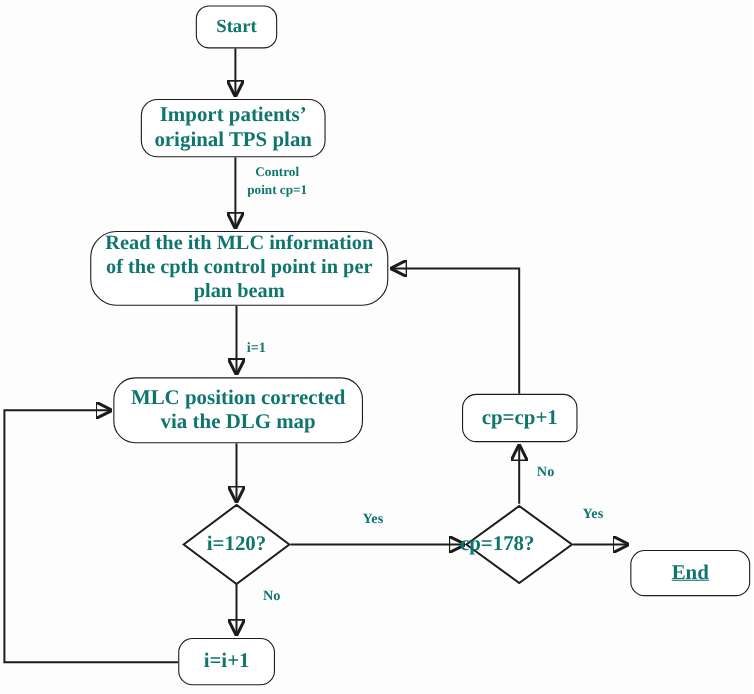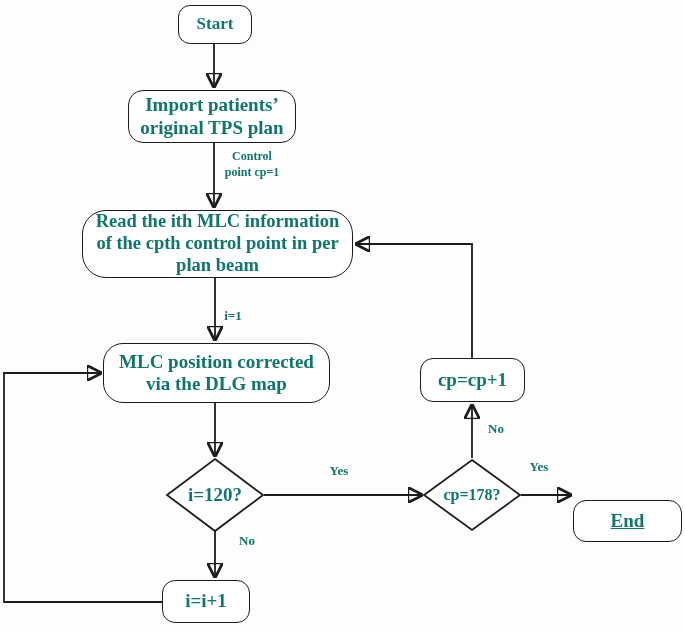--- a/index.html
+++ b/index.html
@@ -58,21 +58,21 @@
   }
   
   #n-start   { left:178px; top:5px;   width:74px;  height:39px; border-radius:12px; font-size:17px; }
   #n-import  { left:128px; top:90px;  width:168px; height:53px; border-radius:15px; font-size:19px; }
   #n-read    { left:82px;  top:210px; width:271px; height:68px; border-radius:24px; font-size:18.5px; }
   #n-mlc     { left:103px; top:343px; width:227px; height:60px; border-radius:20px; font-size:19px; }
   #n-inci    { left:162px; top:580px; width:88px; height:43px; border-radius:13px; font-size:19px; }
   #n-inccp   { left:420px; top:358px; width:105px; height:44px; border-radius:13px; font-size:19px; }
   #n-end     { left:573px; top:500px; width:109px; height:42px; border-radius:13px; font-size:19px;text-decoration:underline; }
   #d-i-label  { left:167px; top:459px; width:96px; height:72px; font-size:19px; }
-  #d-cp-label { left:424px; top:460px; width:96px; height:70px; font-size:16px;font-family:Liberation Serif, serif; }
+  #d-cp-label { left:404px; top:460px; width:96px; height:70px; font-size:19px;font-family:Liberation Serif, serif; }
   
   #l-cpinit { left:214px; top:149px; width:76px;  font-size:12px; }
   #l-iinit  { left:216px; top:296px; width:34px;  font-size:13px;margin-top:12px; }
   #l-yesi   { left:322px; top:463px; width:34px;  font-size:13px; }
   #l-noi    { left:230px; top:533px; width:34px;  font-size:13px; }
   #l-nocp   { left:479px; top:421px; width:34px;  font-size:13px; }
   #l-yescp  { left:522px; top:459px; width:34px;  font-size:13px; }
 </style>
 </head>
 <body>

